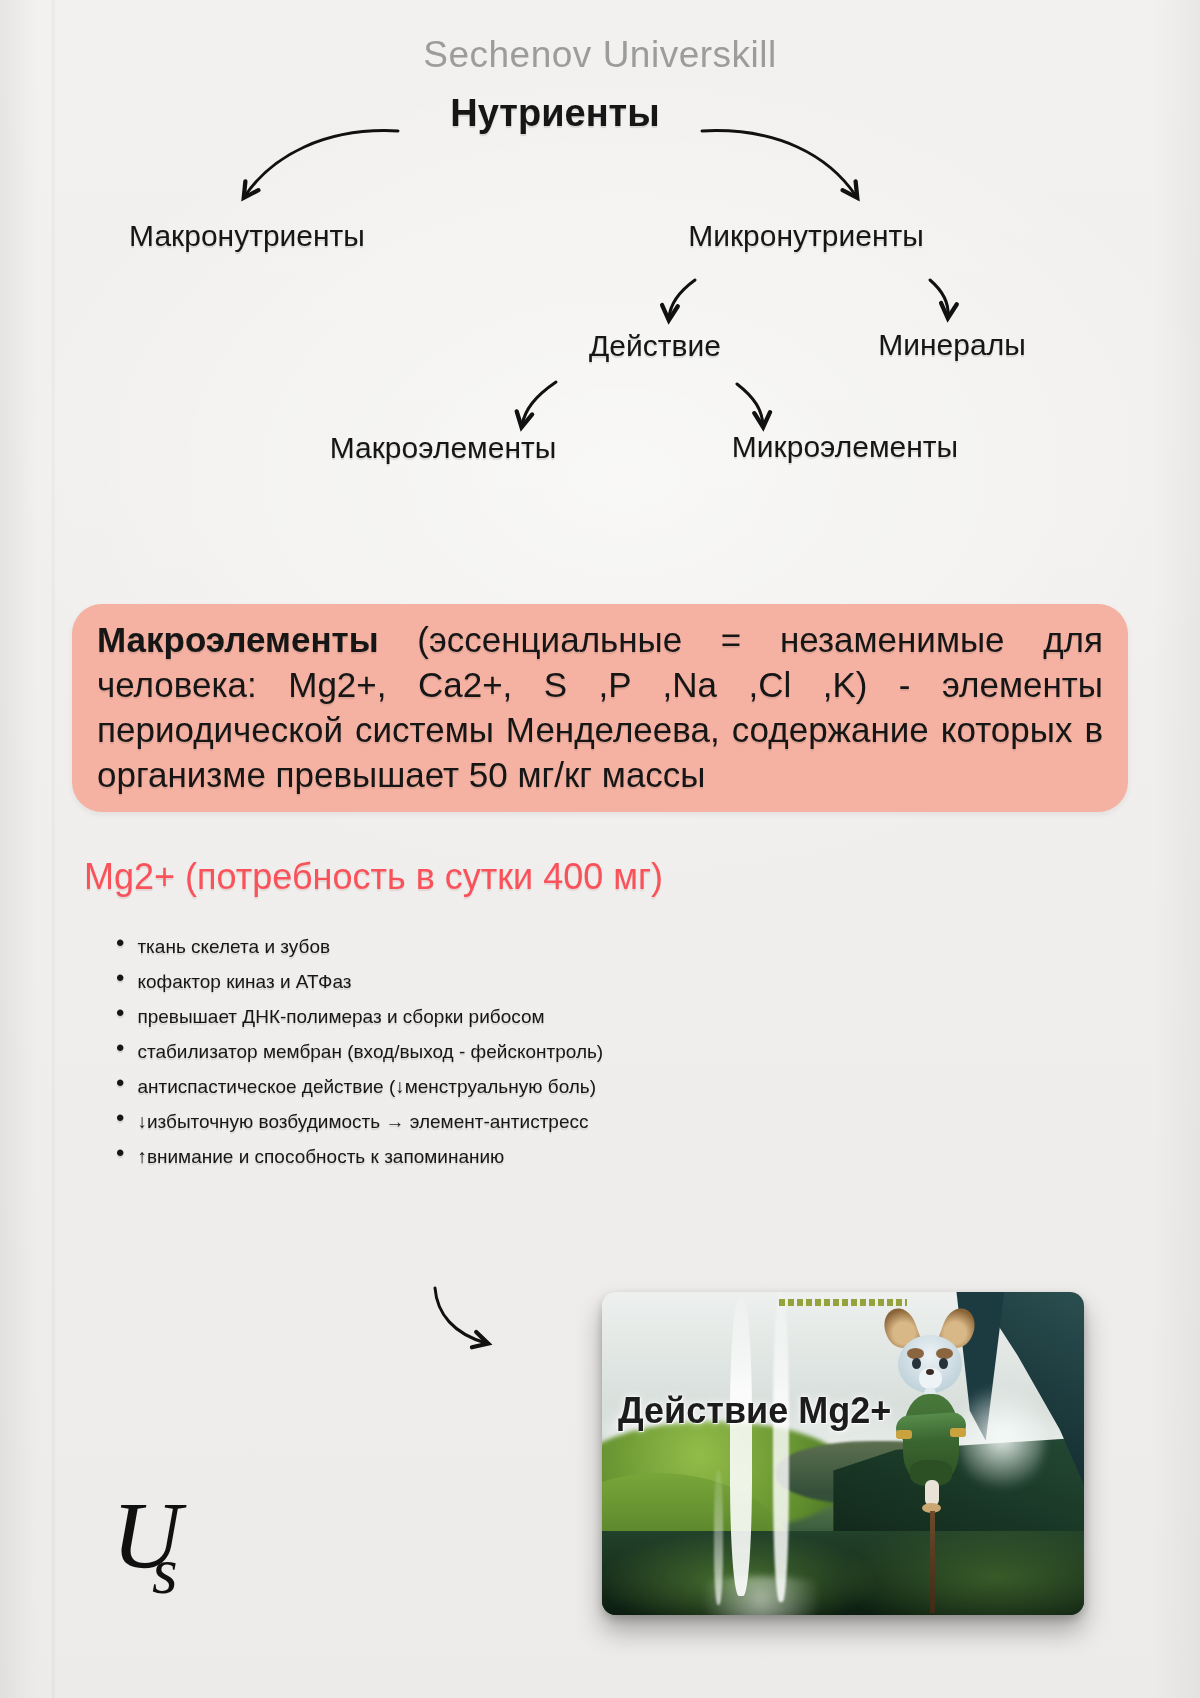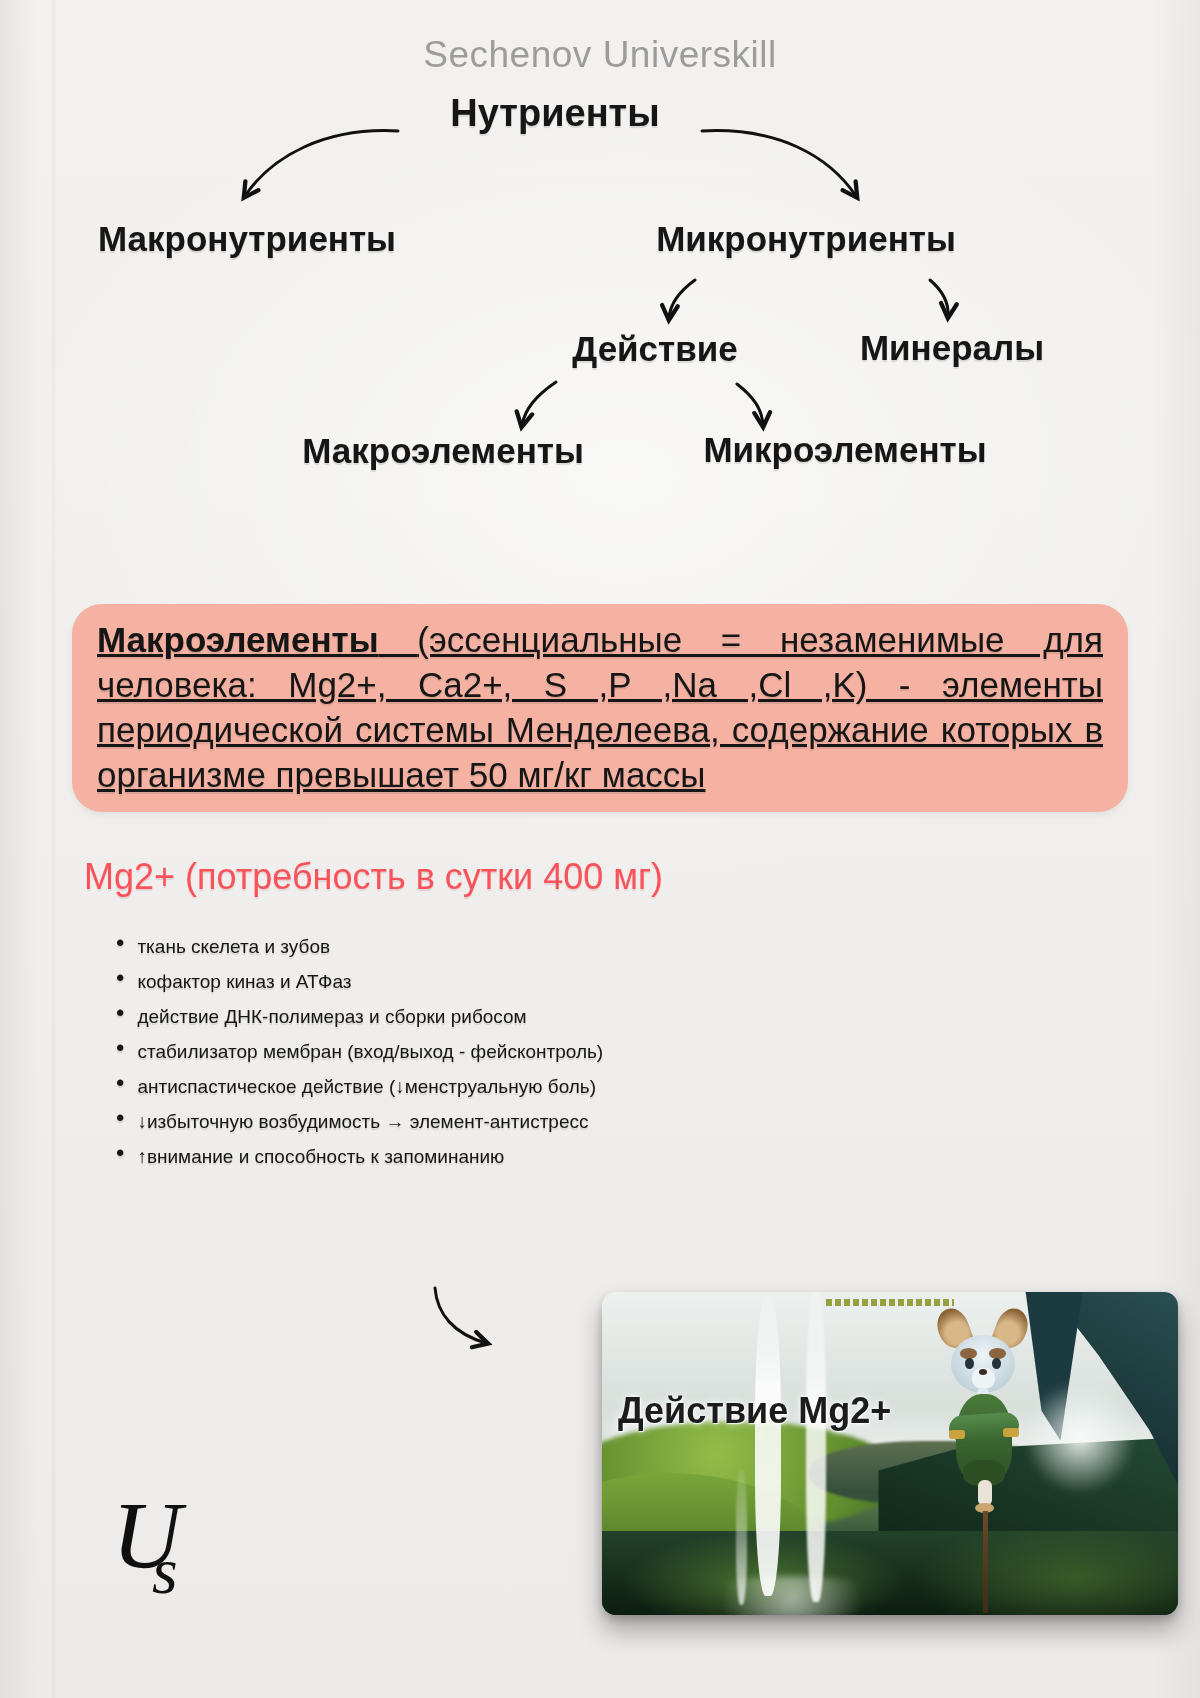--- a/index.html
+++ b/index.html
@@ -19,55 +19,55 @@
   .crease{position:absolute;top:0;left:52px;width:4px;height:100%;
     background:linear-gradient(90deg,rgba(0,0,0,.045),rgba(0,0,0,0));}
   .brand{
     position:absolute;top:34px;left:50%;transform:translateX(-50%);
     font-size:37px;color:#9c9c9c;letter-spacing:.5px;white-space:nowrap;
   }
   
   .diagram-svg{position:absolute;left:0;top:0;width:1200px;height:500px;}
   .dnode{
     position:absolute;transform:translateX(-50%);
-    font-size:35px;font-weight:700;white-space:nowrap;
+    font-size:30px;font-weight:400;white-space:nowrap;
     text-shadow:0 2px 1px rgba(40,40,40,.14);
   }
   .droot{font-size:38px;font-weight:600;}
   
   .def-box{
     position:absolute;left:72px;top:604px;width:1056px;height:208px;
     box-sizing:border-box;border-radius:30px;
     padding:13px 25px 0 25px;
     background:#f5b2a2;
     box-shadow:0 3px 6px rgba(0,0,0,.06);
   }
   .def-box p{
     margin:0;font-size:35px;line-height:45px;font-weight:500;
-    text-align:justify;text-shadow:0 2px 1px rgba(40,40,40,.12);text-decoration:underline;
+    text-align:justify;text-shadow:0 2px 1px rgba(40,40,40,.12);
   }
   .def-box b{font-weight:700;}
   
   .mg-heading{
     position:absolute;left:84px;top:856px;
     font-size:36px;font-weight:500;color:#fa525a;white-space:nowrap;
     text-shadow:0 2px 1px rgba(150,30,30,.12);
   }
   .bullets{
     position:absolute;left:116px;top:928px;margin:0;padding:0;list-style:none;
     font-size:19px;line-height:33px;font-weight:500;
     text-shadow:0 2px 1px rgba(40,40,40,.14);
   }
   .bullets li{white-space:nowrap;}
   .bullets li::before{content:"•";font-size:24px;margin-right:13px;position:relative;top:-2px;}
   
   .fig-arrow{position:absolute;left:420px;top:1282px;width:95px;height:80px;}
   
   .figure{
-    position:absolute;left:602px;top:1292px;width:576px;height:323px;
+    position:absolute;left:602px;top:1292px;width:482px;height:323px;
     border-radius:14px;overflow:hidden;
     box-shadow:0 16px 26px rgba(0,0,0,.30), 0 4px 8px rgba(0,0,0,.18);
     background:linear-gradient(180deg,#edf0ee 0%,#d4dcd8 42%,#b7c6ba 52%,#5e7f50 62%,#2f5135 78%,#14301e 100%);
   }
   .figure *{position:absolute;}
   .fog-band{left:0;top:36%;width:100%;height:26%;
     background:linear-gradient(180deg,rgba(255,255,255,0),rgba(255,255,255,.7) 50%,rgba(255,255,255,0));
     filter:blur(6px);}
   .hill-left-far{left:-6%;top:40%;width:58%;height:34%;border-radius:50%;
     background:radial-gradient(circle at 45% 30%,#93bd49,#5d8a2c 70%,#3f6a1f);filter:blur(2px);}
@@ -175,21 +175,21 @@
 
   <div class="def-box">
     <p><b>Макроэлементы</b> <span>(эссенциальные = незаменимые для человека: Mg2+, Ca2+, S ,P ,Na ,Cl ,K) - элементы периодической системы Менделеева, содержание которых в организме превышает 50 мг/кг массы</span></p>
   </div>
 
   <div class="mg-heading">Mg2+ (потребность в сутки 400 мг)</div>
 
   <ul class="bullets">
     <li>ткань скелета и зубов</li>
     <li>кофактор киназ и АТФаз</li>
-    <li>действие ДНК-полимераз и сборки рибосом</li>
+    <li>превышает ДНК-полимераз и сборки рибосом</li>
     <li>стабилизатор мембран (вход/выход - фейсконтроль)</li>
     <li>антиспастическое действие (↓менструальную боль)</li>
     <li>↓избыточную возбудимость → элемент-антистресс</li>
     <li>↑внимание и способность к запоминанию</li>
   </ul>
 
   <svg class="fig-arrow" viewBox="0 0 95 80" xmlns="http://www.w3.org/2000/svg">
     <defs>
       <marker id="ah2" viewBox="0 0 10 10" refX="7" refY="5" markerWidth="7.5" markerHeight="7.5" orient="auto-start-reverse">
         <path d="M1.5 1.5 L8 5 L1.5 8.5" fill="none" stroke="#111" stroke-width="1.9" stroke-linecap="round"></path>

